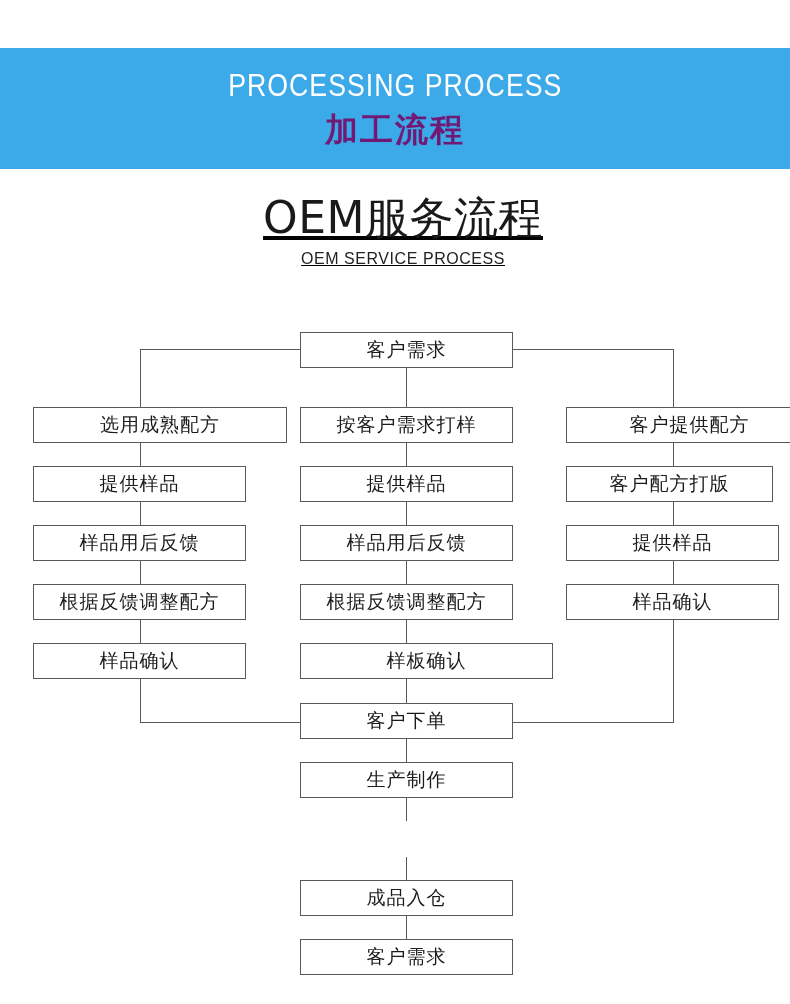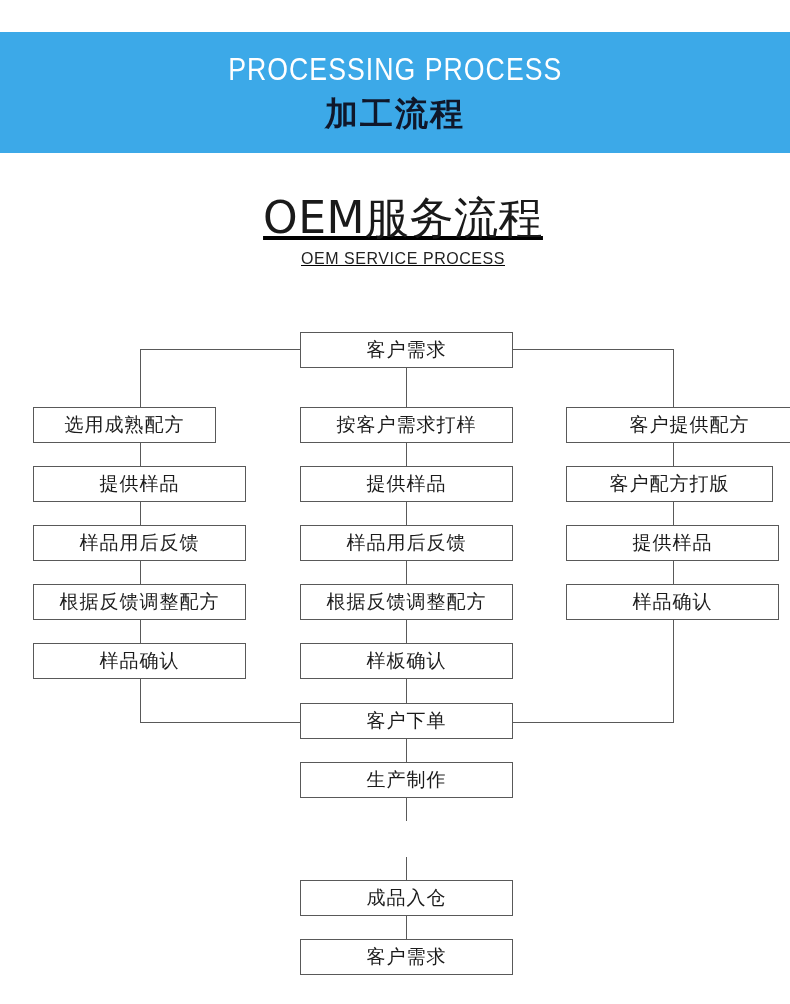--- a/index.html
+++ b/index.html
@@ -14,40 +14,40 @@
     width: 790px;
     height: 1004px;
     background: #ffffff;
     overflow: hidden;
   }
 
   
   .banner {
     position: absolute;
     left: 0;
-    top: 32px;
+    top: 48px;
     width: 790px;
     height: 121px;
     background: #3ca9e8;
     display: flex;
     flex-direction: column;
     align-items: center;
     justify-content: center;
   }
   .banner-en {
     color: #ffffff;
     font-size: 31px;
     letter-spacing: 1.2px;
     line-height: 40px;
     font-weight: 300;
     font-family: "Liberation Sans", "DejaVu Sans", sans-serif;
     transform: scaleX(0.86);
   }
   .banner-cn {
-    color: #0f172a;
+    color: #701a75;
     font-size: 33px;
     font-weight: bold;
     line-height: 44px;
     letter-spacing: 2px;
     margin-top: 2px;
   }
 
   
   .title-block {
     position: absolute;
@@ -144,31 +144,31 @@
     <div class="conn v" style="left:660px; top:620px; height:102px;"></div>
     <div class="conn h" style="left:500px; top:722px; width:161px;"></div>
 
     <div class="conn v" style="left:393px; top:739px; height:23px;"></div>
     <div class="conn v" style="left:393px; top:798px; height:23px;"></div>
     <div class="conn v" style="left:393px; top:857px; height:23px;"></div>
     <div class="conn v" style="left:393px; top:916px; height:23px;"></div>
 
     <div class="node" style="left:287px; top:332px; width:213px;">客户需求</div>
 
-    <div class="node" style="left:20px; top:407px; width:183px;">选用成熟配方</div>
+    <div class="node" style="left:20px; top:407px; width:254px;">选用成熟配方</div>
     <div class="node" style="left:20px; top:466px; width:213px;">提供样品</div>
     <div class="node" style="left:20px; top:525px; width:213px;">样品用后反馈</div>
     <div class="node" style="left:20px; top:584px; width:213px;">根据反馈调整配方</div>
     <div class="node" style="left:20px; top:643px; width:213px;">样品确认</div>
 
     <div class="node" style="left:287px; top:407px; width:213px;">按客户需求打样</div>
     <div class="node" style="left:287px; top:466px; width:213px;">提供样品</div>
     <div class="node" style="left:287px; top:525px; width:213px;">样品用后反馈</div>
     <div class="node" style="left:287px; top:584px; width:213px;">根据反馈调整配方</div>
-    <div class="node" style="left:287px; top:643px; width:213px;">样板确认</div>
+    <div class="node" style="left:287px; top:643px; width:253px;">样板确认</div>
 
     <div class="node" style="left:553px; top:407px; width:247px;">客户提供配方</div>
     <div class="node" style="left:553px; top:466px; width:207px;">客户配方打版</div>
     <div class="node" style="left:553px; top:525px; width:213px;">提供样品</div>
     <div class="node" style="left:553px; top:584px; width:213px;">样品确认</div>
 
     <div class="node" style="left:287px; top:703px; width:213px;">客户下单</div>
     <div class="node" style="left:287px; top:762px; width:213px;">生产制作</div>
     <div class="node" style="left:287px; top:880px; width:213px;">成品入仓</div>
     <div class="node" style="left:287px; top:939px; width:213px;">客户需求</div>

